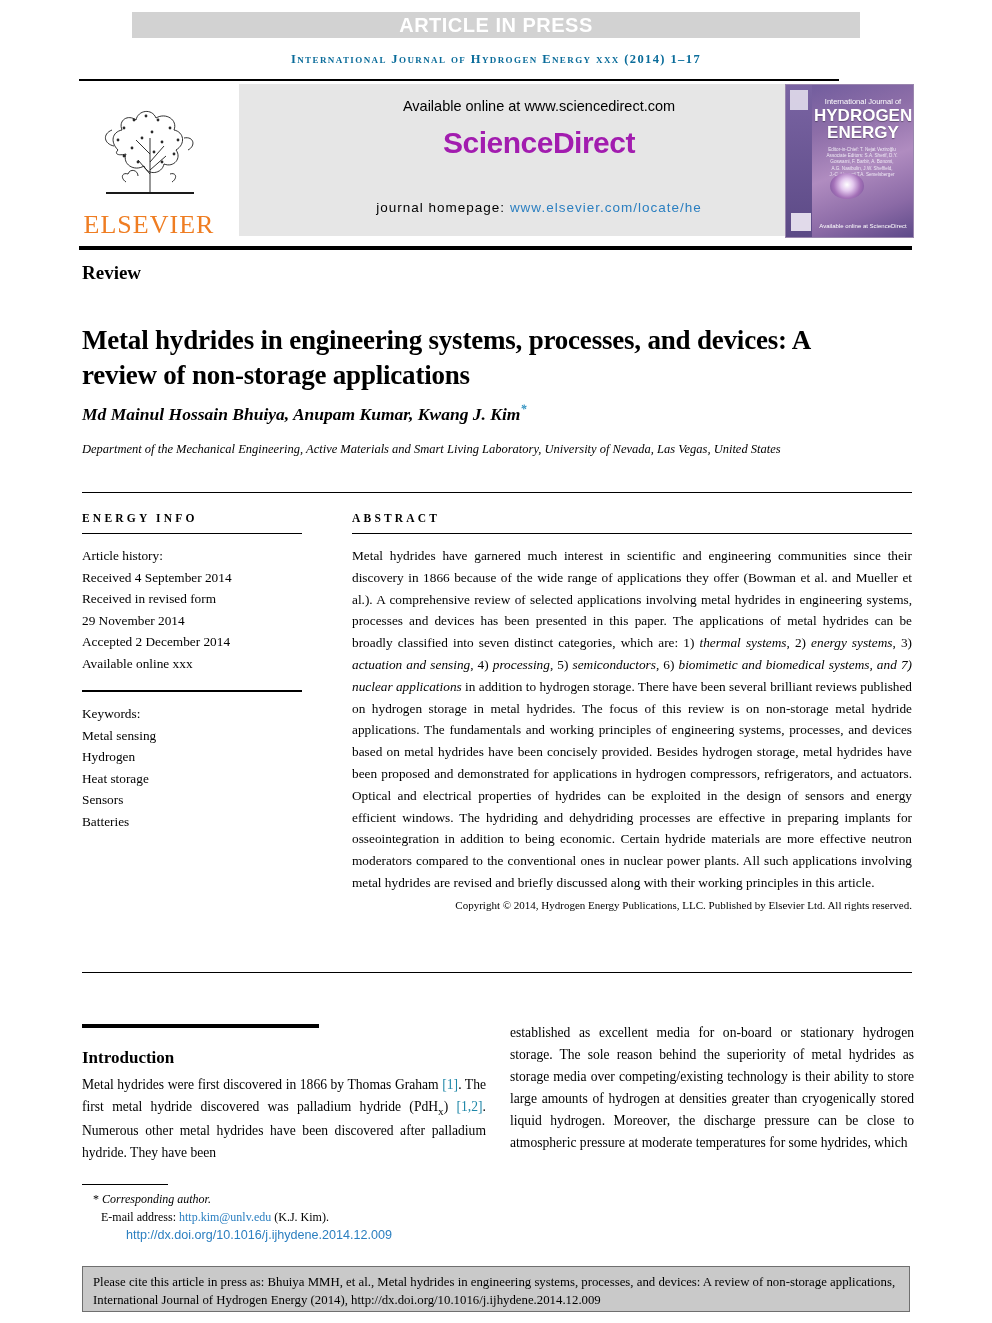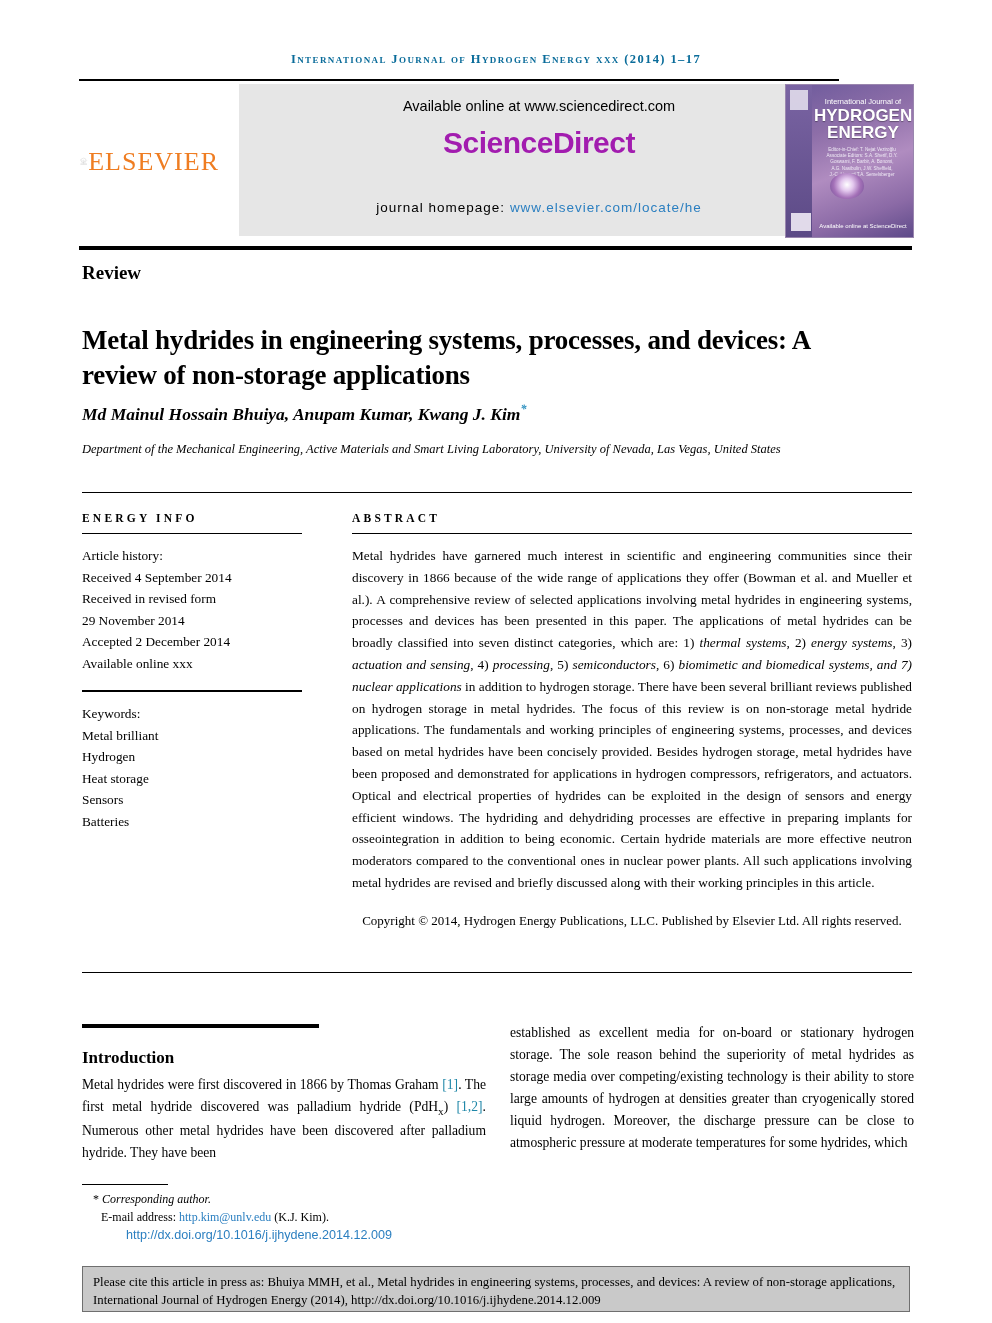--- a/index.html
+++ b/index.html
@@ -71,21 +71,21 @@
     width: 833px;
     height: 154px;
   }
   .elsevier-logo {
     position: absolute;
     left: 0;
     top: 0;
     width: 140px;
     height: 154px;
     display: flex;
-    flex-direction: row;
+    flex-direction: column;
     align-items: center;
     justify-content: flex-end;
   }
   .tree-svg { width: 122px; height: 116px; display:block; }
   .elsevier-word {
     font-family: "Liberation Serif", serif;
     color: #ef7d22;
     font-size: 26px;
     letter-spacing: 1px;
     line-height: 1;
@@ -265,24 +265,24 @@
   }
   .abs-text {
     font-family: "Liberation Serif", serif;
     font-size: 13.3px;
     line-height: 1.64;
     text-align: justify;
   }
   .abs-text i { font-style: italic; }
   .abs-copy {
     font-family: "Liberation Serif", serif;
-    font-size: 13px;
+    font-size: 11px;
     line-height: 1.64;
-    text-align: center;
-    margin-top: 16px;
+    text-align: right;
+    margin-top: 2px;
   }
 
   
   .body-rule {
     position: absolute;
     left: 82px;
     top: 972px;
     width: 830px;
     border-top: 1.5px solid #000;
   }
@@ -374,20 +374,23 @@
     font-family: "Liberation Serif", serif;
     font-size: 12.8px;
     line-height: 1.42;
   }
 </style>
 </head>
 <body>
 
 <div class="page">
 
+  <div class="aip-band">
+    <span class="aip-text">ARTICLE IN PRESS</span>
+  </div>
 
   <div class="running-head">International Journal of Hydrogen Energy xxx (2014) 1–17</div>
 
   <div class="masthead-rule"></div>
 
   <div class="masthead">
 
     <div class="elsevier-logo">
       <svg class="tree-svg" viewBox="0 0 122 116">
         <g stroke="#1a1a1a" stroke-width="0.9" fill="none">
@@ -465,21 +468,21 @@
     <div class="sec-head">ENERGY INFO</div>
     <div class="sec-rule"></div>
     <div class="info-line">Article history:</div>
     <div class="info-line">Received 4 September 2014</div>
     <div class="info-line">Received in revised form</div>
     <div class="info-line">29 November 2014</div>
     <div class="info-line">Accepted 2 December 2014</div>
     <div class="info-line">Available online xxx</div>
     <div class="info-gap-rule"></div>
     <div class="info-line">Keywords:</div>
-    <div class="info-line">Metal brilliant</div>
+    <div class="info-line">Metal sensing</div>
     <div class="info-line">Hydrogen</div>
     <div class="info-line">Heat storage</div>
     <div class="info-line">Sensors</div>
     <div class="info-line">Batteries</div>
   </div>
 
   <div class="abs-col">
     <div class="sec-head">ABSTRACT</div>
     <div class="sec-rule"></div>
     <div class="abs-text"><span>Metal hydrides have garnered much interest in scientific and engineering communities since their discovery in 1866 because of the wide range of applications they offer (Bowman et al. and Mueller et al.). A comprehensive review of selected applications involving metal hydrides in engineering systems, processes and devices has been presented in this paper. The applications of metal hydrides can be broadly classified into seven distinct categories, which are: 1) </span><i>thermal systems</i><span>, 2) </span><i>energy systems</i><span>, 3) </span><i>actuation and sensing</i><span>, 4) </span><i>processing</i><span>, 5) </span><i>semiconductors</i><span>, 6) </span><i>biomimetic and biomedical systems, and 7) nuclear applications</i><span> in addition to hydrogen storage. There have been several brilliant reviews published on hydrogen storage in metal hydrides. The focus of this review is on non-storage metal hydride applications. The fundamentals and working principles of engineering systems, processes, and devices based on metal hydrides have been concisely provided. Besides hydrogen storage, metal hydrides have been proposed and demonstrated for applications in hydrogen compressors, refrigerators, and actuators. Optical and electrical properties of hydrides can be exploited in the design of sensors and energy efficient windows. The hydriding and dehydriding processes are effective in preparing implants for osseointegration in addition to being economic. Certain hydride materials are more effective neutron moderators compared to the conventional ones in nuclear power plants. All such applications involving metal hydrides are revised and briefly discussed along with their working principles in this article.</span></div>

